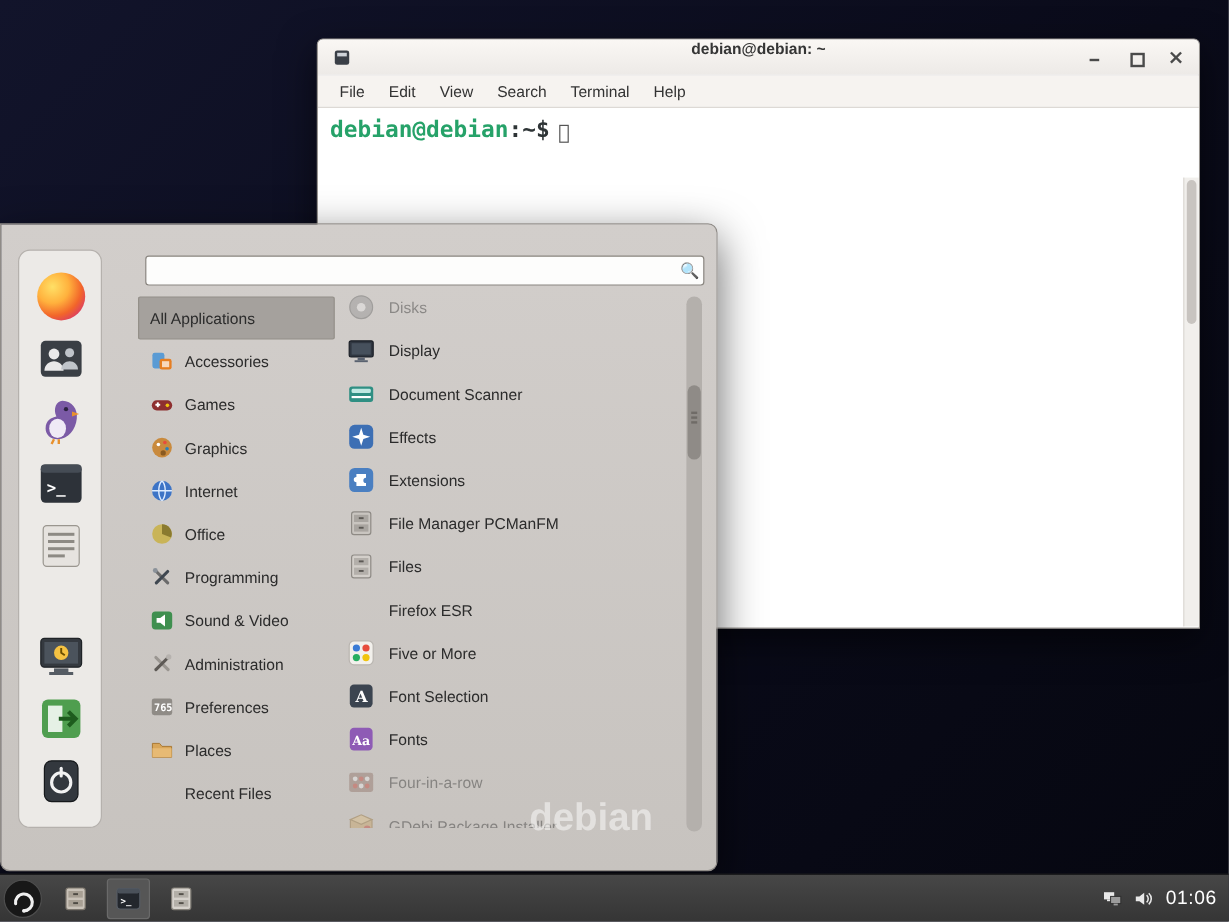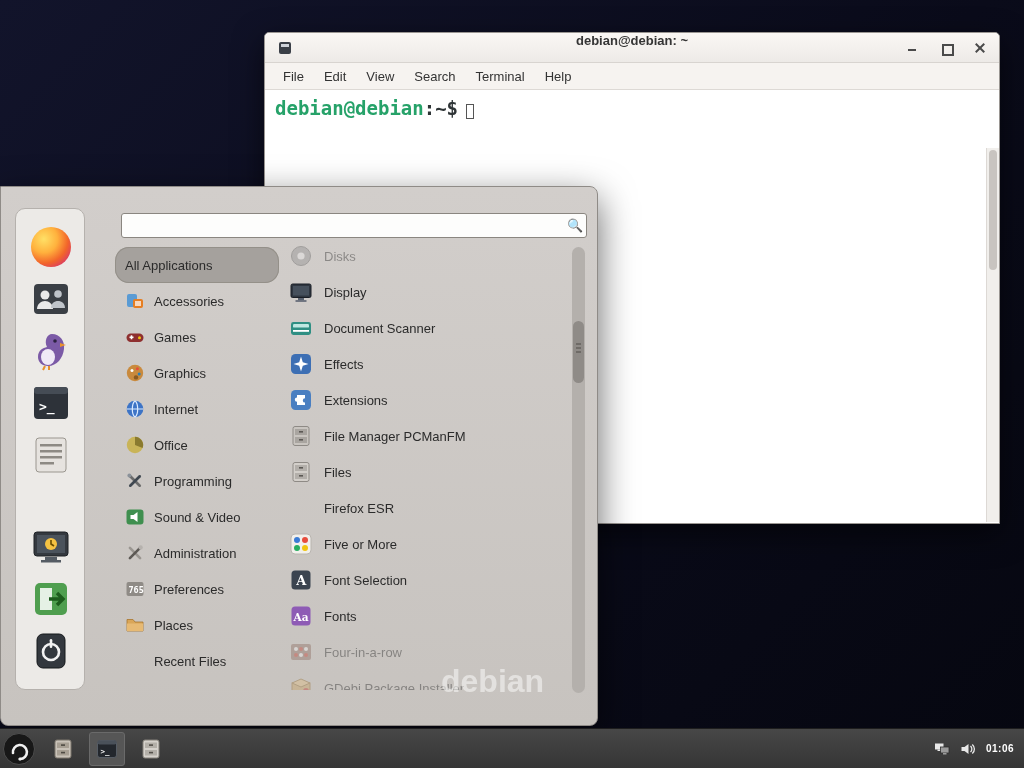--- a/index.html
+++ b/index.html
@@ -67,21 +67,21 @@
   .fav-box {
     position:absolute; left:14px; top:21px; width:70px; height:482px;
     background:#eceae7; border:1px solid #b5b1ad; border-radius:10px;
   }
   .fav { position:absolute; left:15px; width:40px; height:40px; cursor:pointer; }
   .fav svg { width:40px; height:40px; display:block; }
   .firefox-ball { width:40px; height:40px; border-radius:50%;
     background:radial-gradient(circle at 32% 30%, #ffe066 0%, #ffb13d 35%, #f2652a 62%, #d6356f 85%, #8e1e7b 100%); }
 
   .cats { position:absolute; left:114px; top:60px; width:164px; }
-  .cat-row { height:36px; display:flex; align-items:center; gap:9px; padding:0 10px; border-radius:14px;
+  .cat-row { height:36px; display:flex; align-items:center; gap:9px; padding:0 10px; border-radius:2px;
     font-size:13px; color:#2b2b2b; cursor:pointer; }
   .cat-row.selected { background:#a5a19d; box-shadow:inset 0 0 0 1px #949089; }
   .cicon { width:20px; height:20px; flex:0 0 20px; }
   .cicon svg { width:20px; height:20px; display:block; }
 
   .apps { position:absolute; left:282px; top:51px; width:284px; height:452px; overflow:hidden; }
   .app-row { height:36px; display:flex; align-items:center; gap:11px; padding:0 6px;
     font-size:13px; color:#2b2b2b; border-radius:5px; cursor:pointer; }
   .app-row.dim { opacity:.42; }
   .aicon { width:24px; height:24px; flex:0 0 24px; }
@@ -108,21 +108,21 @@
   .menu-btn { width:32px; height:32px; margin:0 6px 0 3px; border-radius:50%;
     background:#181818; border:1px solid #4d4d4d; position:relative; cursor:pointer; flex:0 0 32px; }
   .menu-btn svg { position:absolute; left:3px; top:3px; }
   .launcher { width:36px; height:34px; display:flex; align-items:center; justify-content:center;
     margin:0 4px; border-radius:3px; cursor:pointer; }
   .launcher.active { background:#565656; border:1px solid #6a6a6a; }
   .launcher svg { width:24px; height:24px; }
   .tb-spacer { flex:1; }
   .tray { display:flex; align-items:center; gap:10px; margin-right:10px; }
   .tray svg { display:block; }
-  .clock { font-size:10px; font-weight:bold; color:#ffffff; letter-spacing:.5px; cursor:default; }
+  .clock { font-size:16px; font-weight:normal; color:#ffffff; letter-spacing:.5px; cursor:default; }
 </style>
 </head>
 <body>
 
 <div class="term">
   <div class="term-titlebar">
     <span class="term-title-icon"></span>
     <span>debian@debian: ~</span>
     <span class="win-btns">
       <span class="win-btn min"></span>

